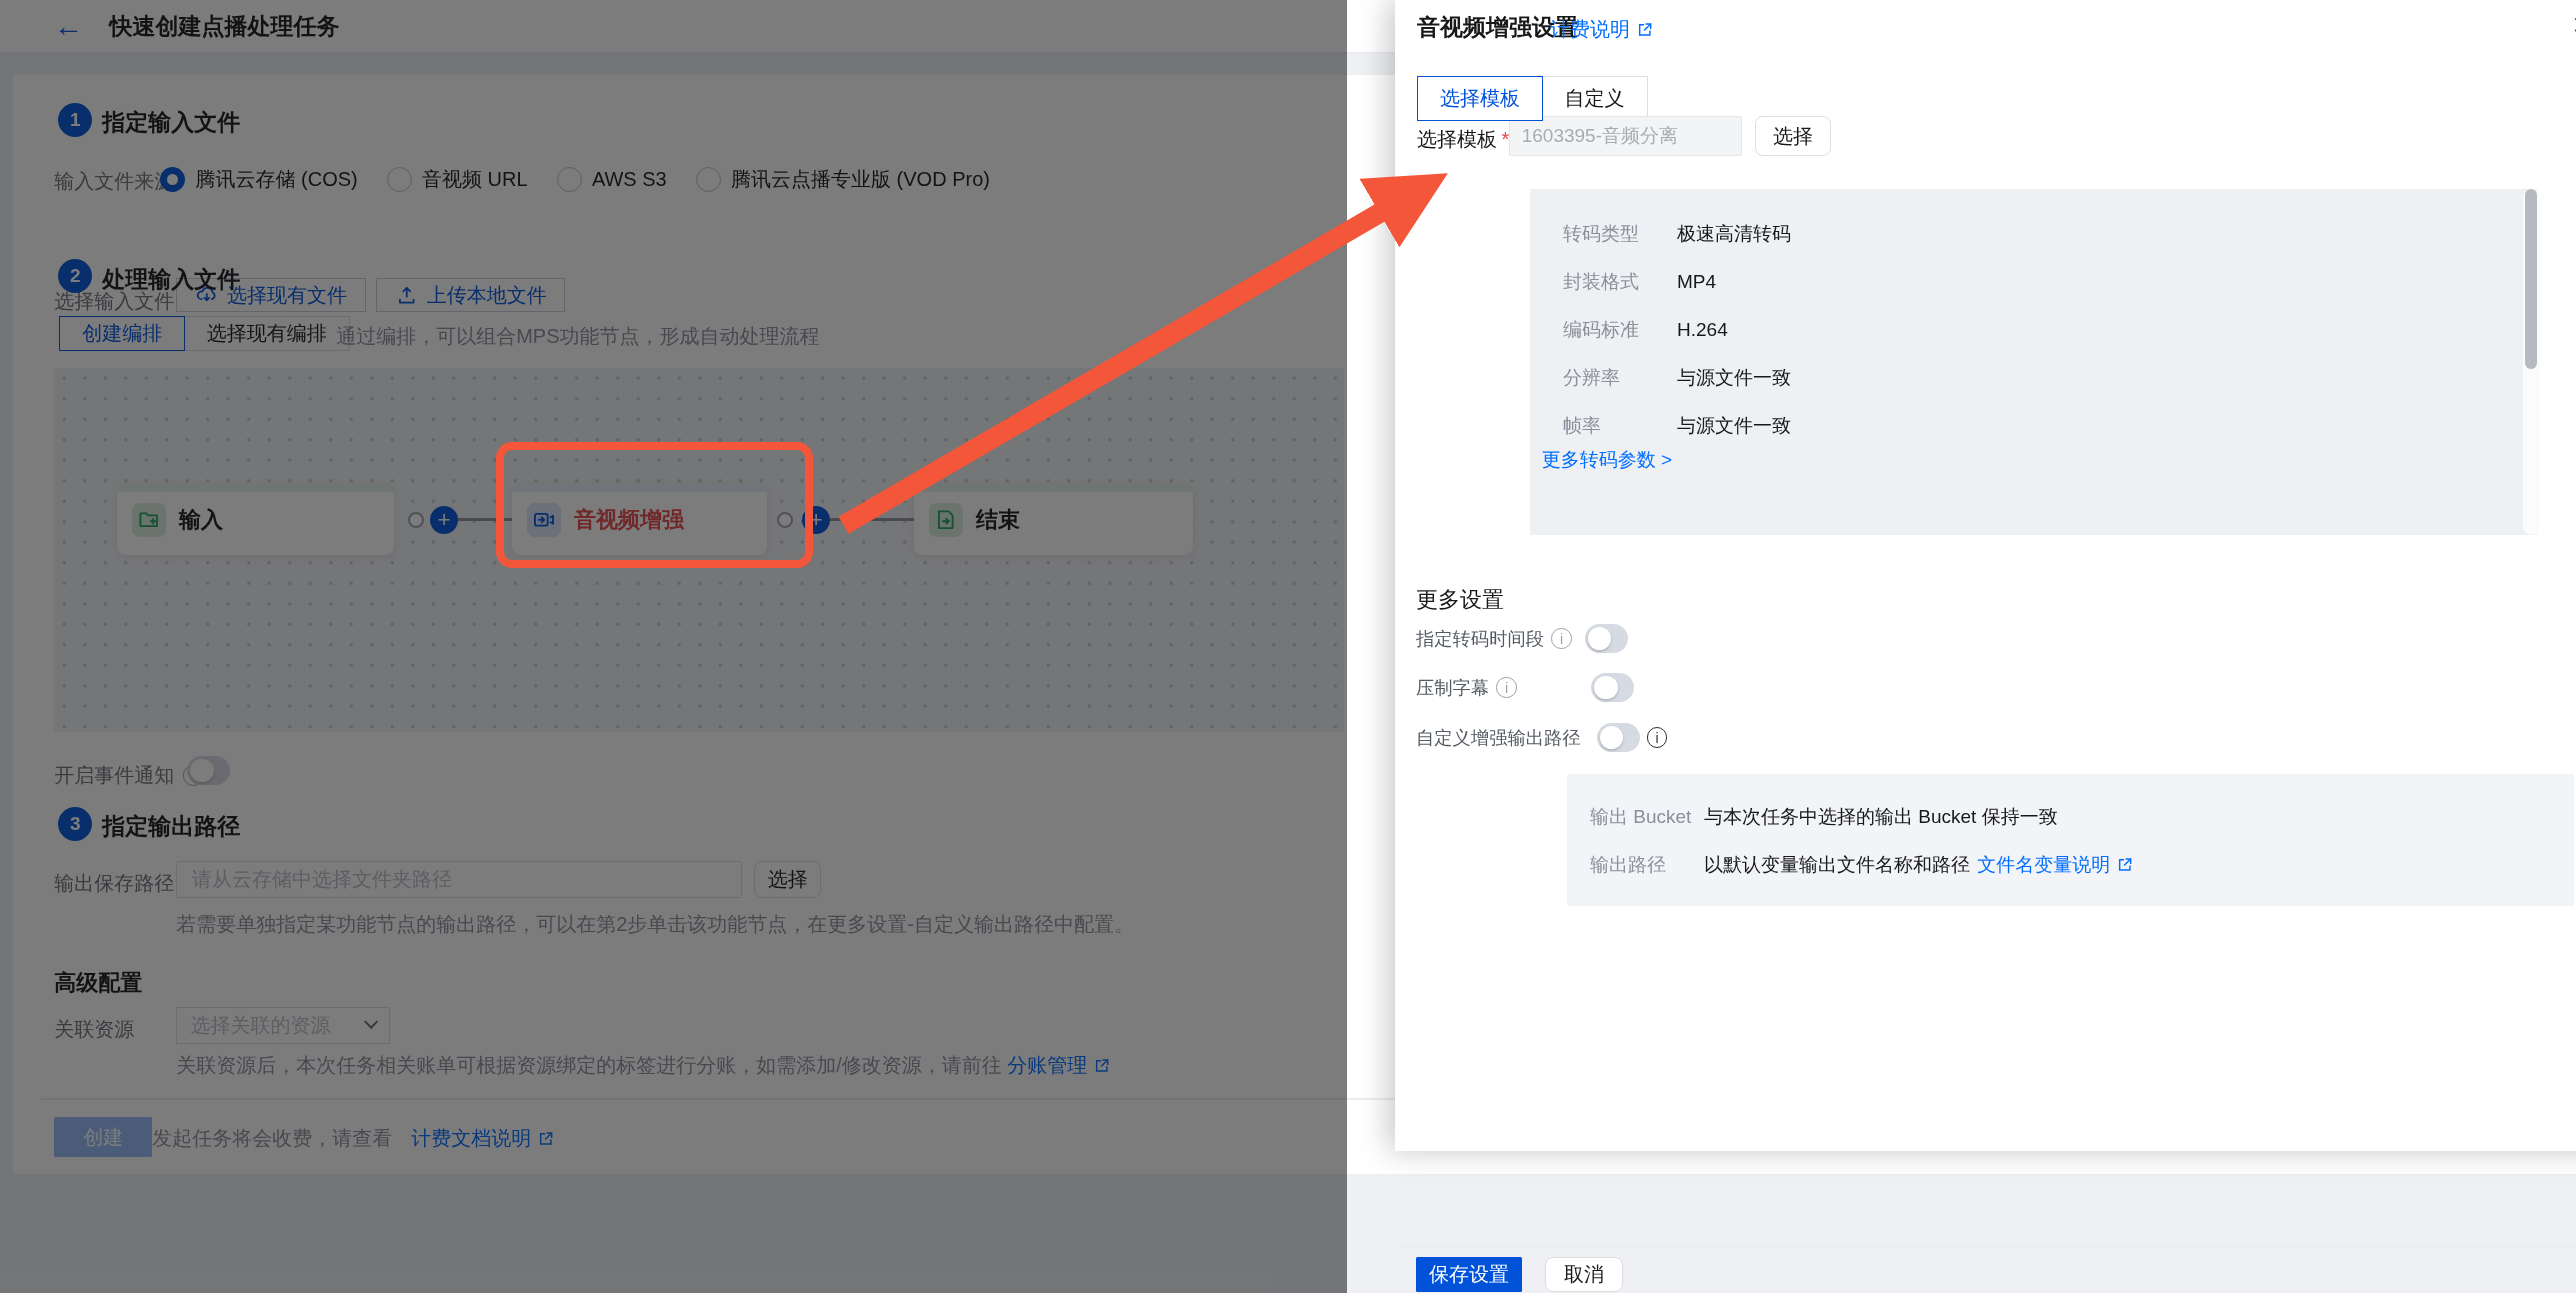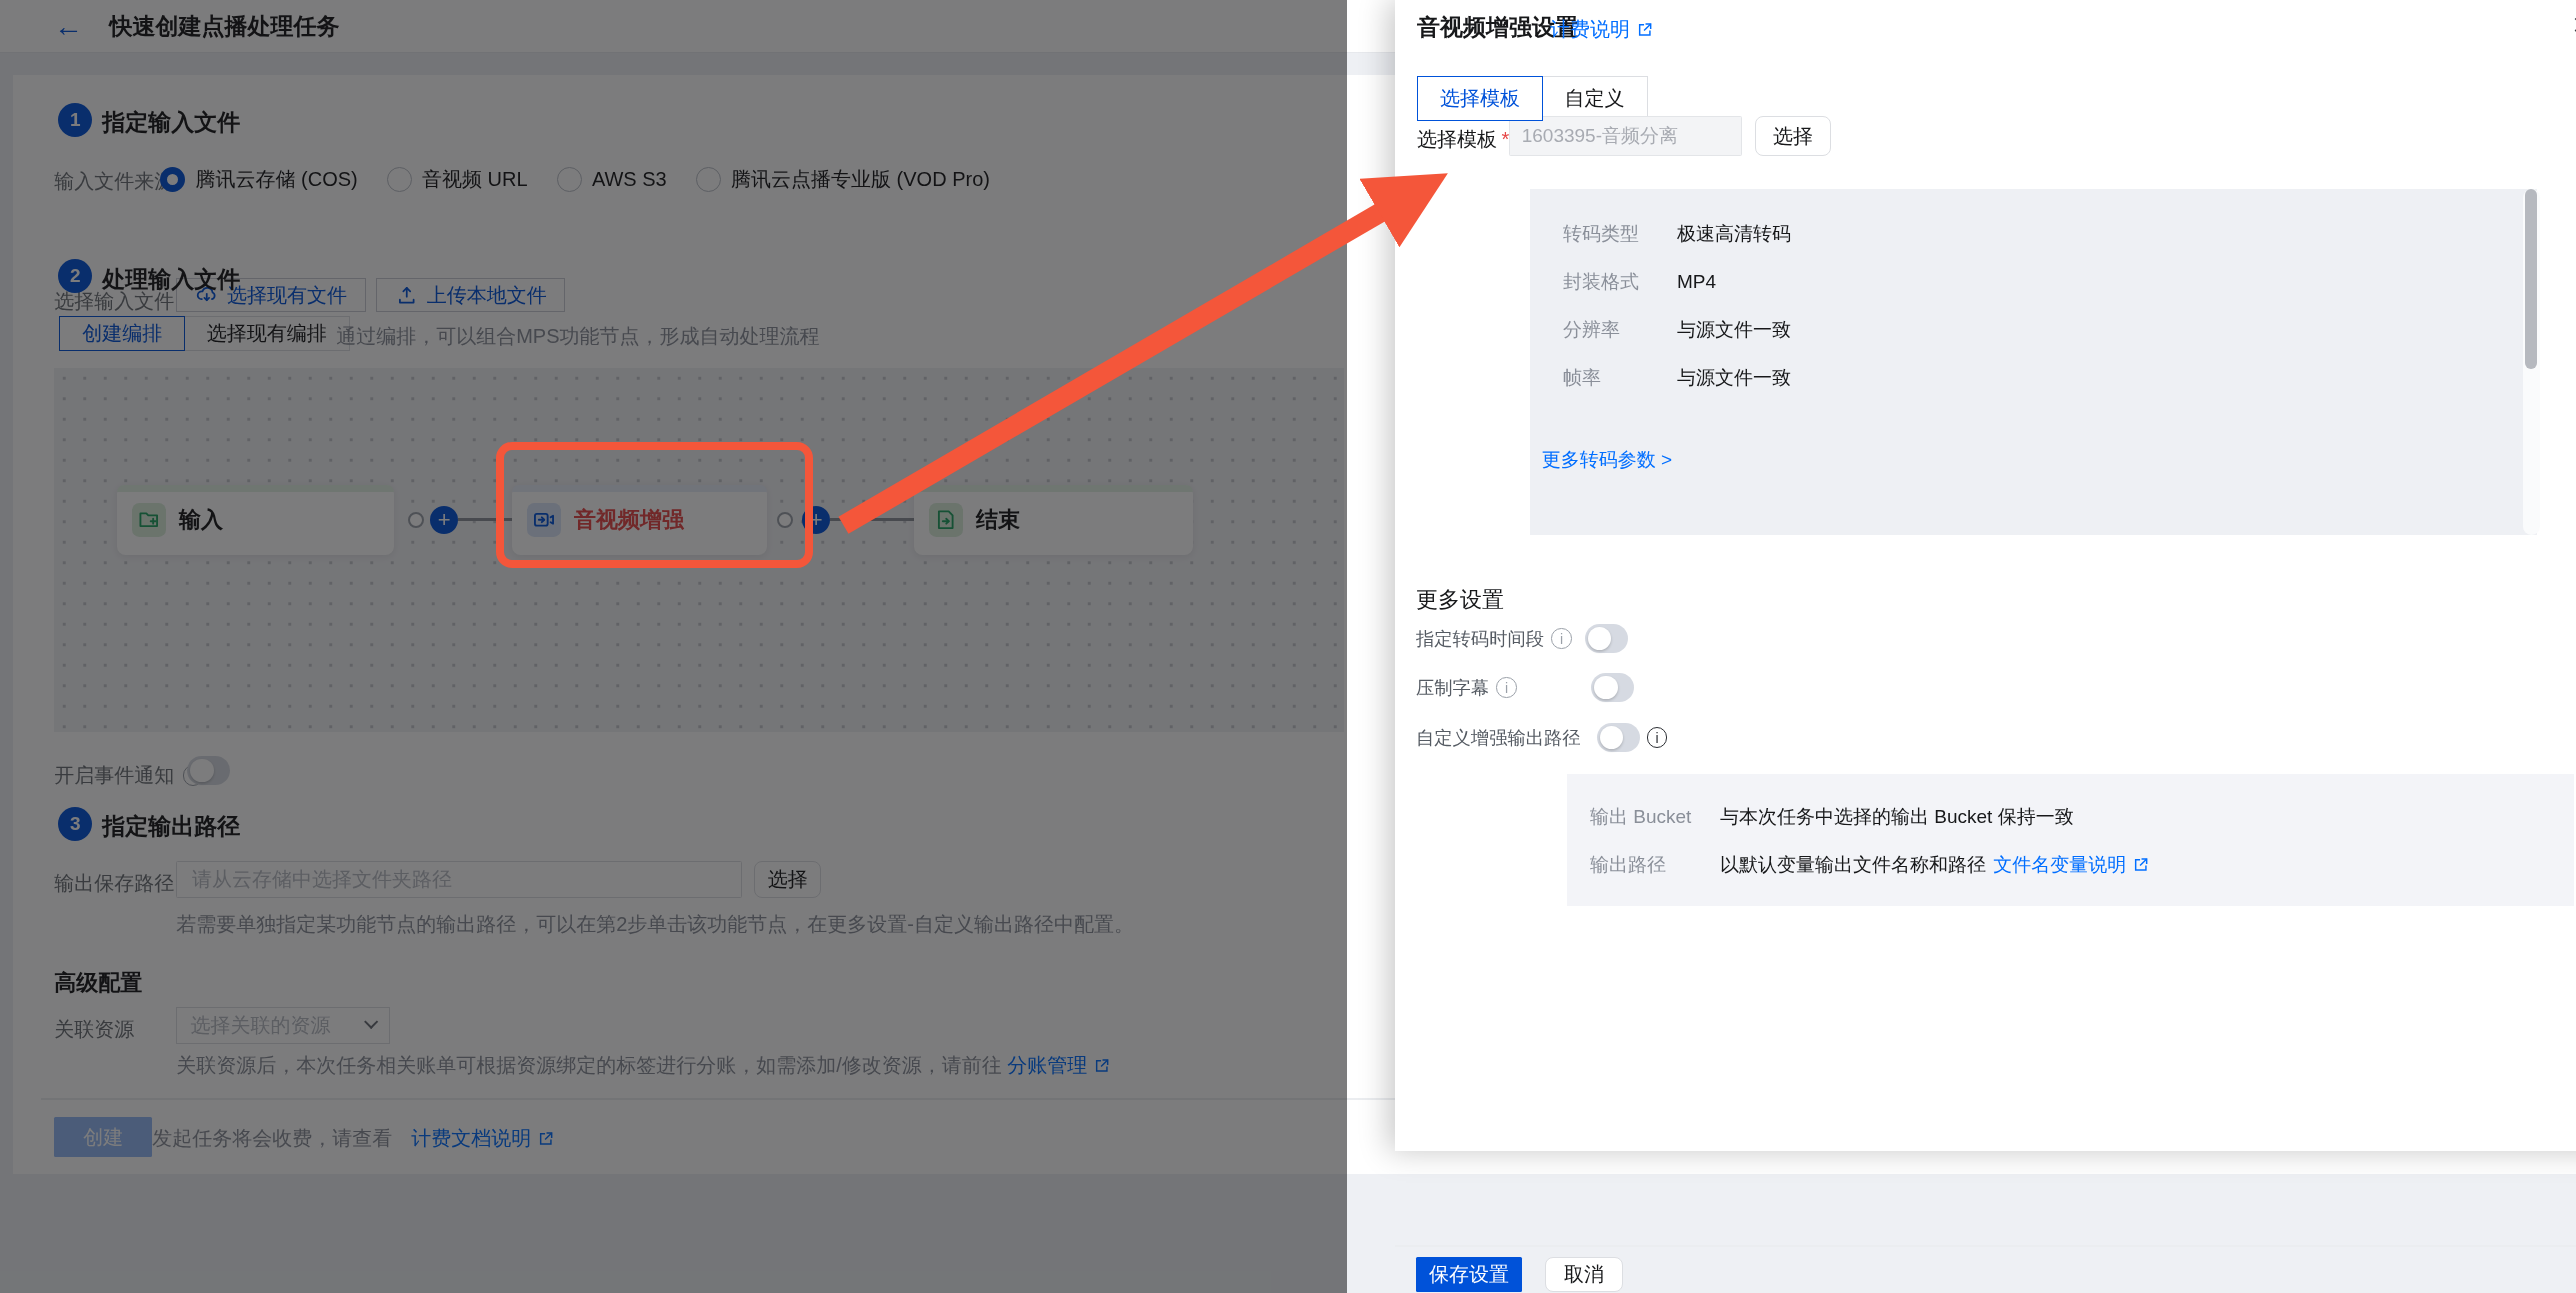--- a/index.html
+++ b/index.html
@@ -99,21 +99,21 @@
   .g-value { color:#17181a; font-weight:500; margin-left:32px; }
   .more-params { position:absolute; left:11.7px; top:258px; font-size:19px; }
   .sb-track { position:absolute; right:2.9px; top:0; width:17.6px; height:346px; background:#fafbfc; border-radius:8.8px; }
   .sb-thumb { position:absolute; right:5.9px; top:0; width:11.7px; height:180px; background:#b6b9bf; border-radius:5.9px; cursor:pointer; }
 
   .more-title { position:absolute; left:21px; top:585px; font-size:22px; font-weight:normal; }
   .t-row { position:absolute; left:21px; height:29px; display:flex; align-items:center; gap:7.3px; }
   .t-label { font-size:18.3px; color:#555b63; }
 
   .infobox { position:absolute; left:172px; top:774px; width:1007px; height:132px; background:#f3f4f8; padding:19px 0 0 23px; }
-  .ib-row { height:48px; display:flex; align-items:center; font-size:19px;gap:16px; }
+  .ib-row { height:48px; display:flex; align-items:center; font-size:19px; }
   .ib-label { width:114px; color:#8a8f99; flex:none; }
   .ib-value { color:#17181a; font-weight:500; display:flex; align-items:center; gap:7.3px; }
 
   .save-btn { position:absolute; left:21px; top:1257px; width:106px; height:35px; background:#0052d9; color:#fff;
               font-size:20px; border:none; border-radius:1.5px; cursor:pointer; }
   .cancel-btn { position:absolute; left:150px; top:1257px; width:78px; height:35px; }
   .ico { flex:none; }
 </style>
 </head>
 <body>
@@ -313,20 +313,24 @@
       <div class="graybox">
         <div class="g-row">
           <span class="g-label">转码类型</span>
           <span class="g-value">极速高清转码</span>
         </div>
         <div class="g-row">
           <span class="g-label">封装格式</span>
           <span class="g-value">MP4</span>
         </div>
         <div class="g-row">
+          <span class="g-label">编码标准</span>
+          <span class="g-value">H.264</span>
+        </div>
+        <div class="g-row">
           <span class="g-label">分辨率</span>
           <span class="g-value">与源文件一致</span>
         </div>
         <div class="g-row">
           <span class="g-label">帧率</span>
           <span class="g-value">与源文件一致</span>
         </div>
         <span class="more-params link">更多转码参数 &gt;</span>
       </div>
       <div class="sb-track"></div>

